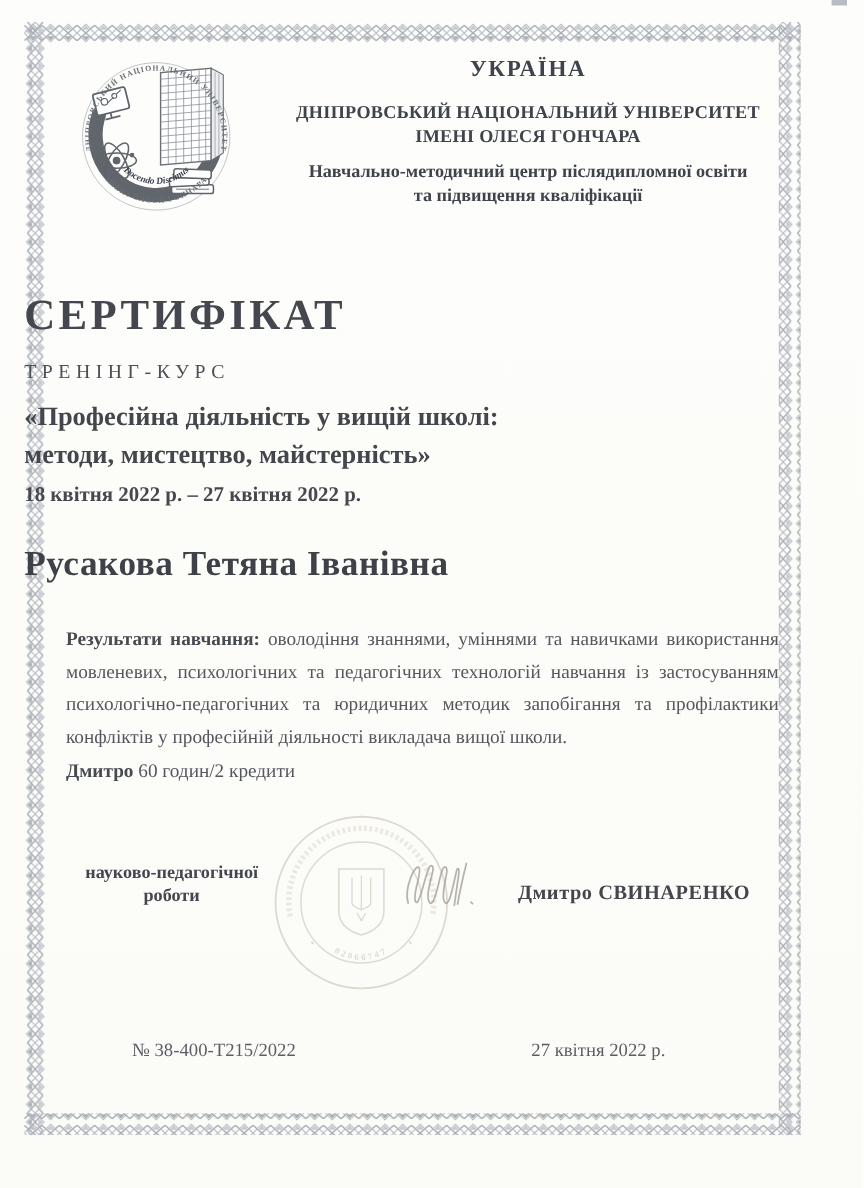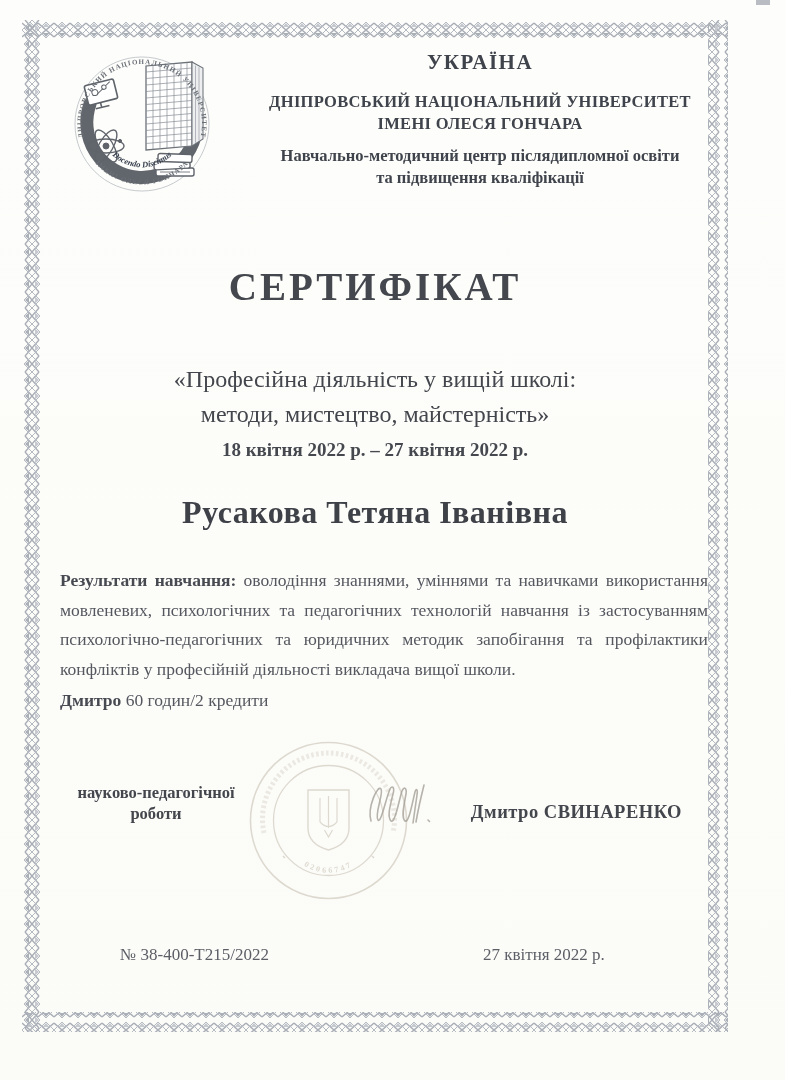--- a/index.html
+++ b/index.html
@@ -15,24 +15,24 @@
   
   .frame{left:22px;top:20px;}
   
   .logo{left:58px;top:52px;}
   
   .header{left:232px;top:50px;width:496px;text-align:center;color:#3f434b;}
   .country{font-size:21px;font-weight:bold;letter-spacing:1.5px;}
   .univ{margin-top:16px;font-size:16.5px;font-weight:bold;line-height:21.5px;letter-spacing:.3px;}
   .cent{margin-top:11px;font-size:16.5px;font-weight:bold;line-height:22px;}
   
-  .cw{left:22px;width:706px;text-align:center;}
+  .cw{left:22px;width:706px;}
   .title{top:264px;font-size:39px;font-weight:bold;letter-spacing:3px;color:#44474d;}
   .subtitle{top:328px;font-size:18px;letter-spacing:5px;color:#4c4f56;}
-  .course{top:362px;font-size:24px;font-weight:normal;line-height:35px;color:#43464c;}
+  .course{top:362px;font-size:24px;font-weight:bold;line-height:35px;color:#43464c;}
   .dates{top:439px;font-size:19px;font-weight:bold;color:#45484e;}
   .recipient{top:494px;font-size:32px;font-weight:bold;letter-spacing:.5px;color:#3e4147;font-family:Liberation Serif, serif;}
   
   .body-par{left:60px;top:566px;width:648px;font-size:17.5px;line-height:29.5px;
     text-align:justify;color:#54575e;margin:0;}
   .body-par b{color:#474a51;}
   .volume{left:60px;top:690px;font-size:17.5px;color:#54575e;}
   .volume b{color:#474a51;}
   
   .seal{left:246px;top:738px;opacity:.42;}
@@ -134,20 +134,21 @@
       <div>ДНІПРОВСЬКИЙ НАЦІОНАЛЬНИЙ УНІВЕРСИТЕТ</div>
       <div>ІМЕНІ ОЛЕСЯ ГОНЧАРА</div>
     </div>
     <div class="cent">
       <div>Навчально-методичний центр післядипломної освіти</div>
       <div>та підвищення кваліфікації</div>
     </div>
   </div>
 
   <div class="abs cw title">СЕРТИФІКАТ</div>
+  <div class="abs cw subtitle">ТРЕНІНГ-КУРС</div>
   <div class="abs cw course">
     <div>«Професійна діяльність у вищій школі:</div>
     <div>методи, мистецтво, майстерність»</div>
   </div>
   <div class="abs cw dates">18 квітня 2022 р. – 27 квітня 2022 р.</div>
   <div class="abs cw recipient">Русакова Тетяна Іванівна</div>
 
   <p class="abs body-par"><b>Результати навчання:</b> <span>оволодіння знаннями, уміннями та навичками використання мовленевих, психологічних та педагогічних технологій навчання із застосуванням психологічно-педагогічних та юридичних методик запобігання та профілактики конфліктів у професійній діяльності викладача вищої школи.</span></p>
 
   <div class="abs volume"><b>Дмитро</b> <span>60 годин/2 кредити</span></div>

